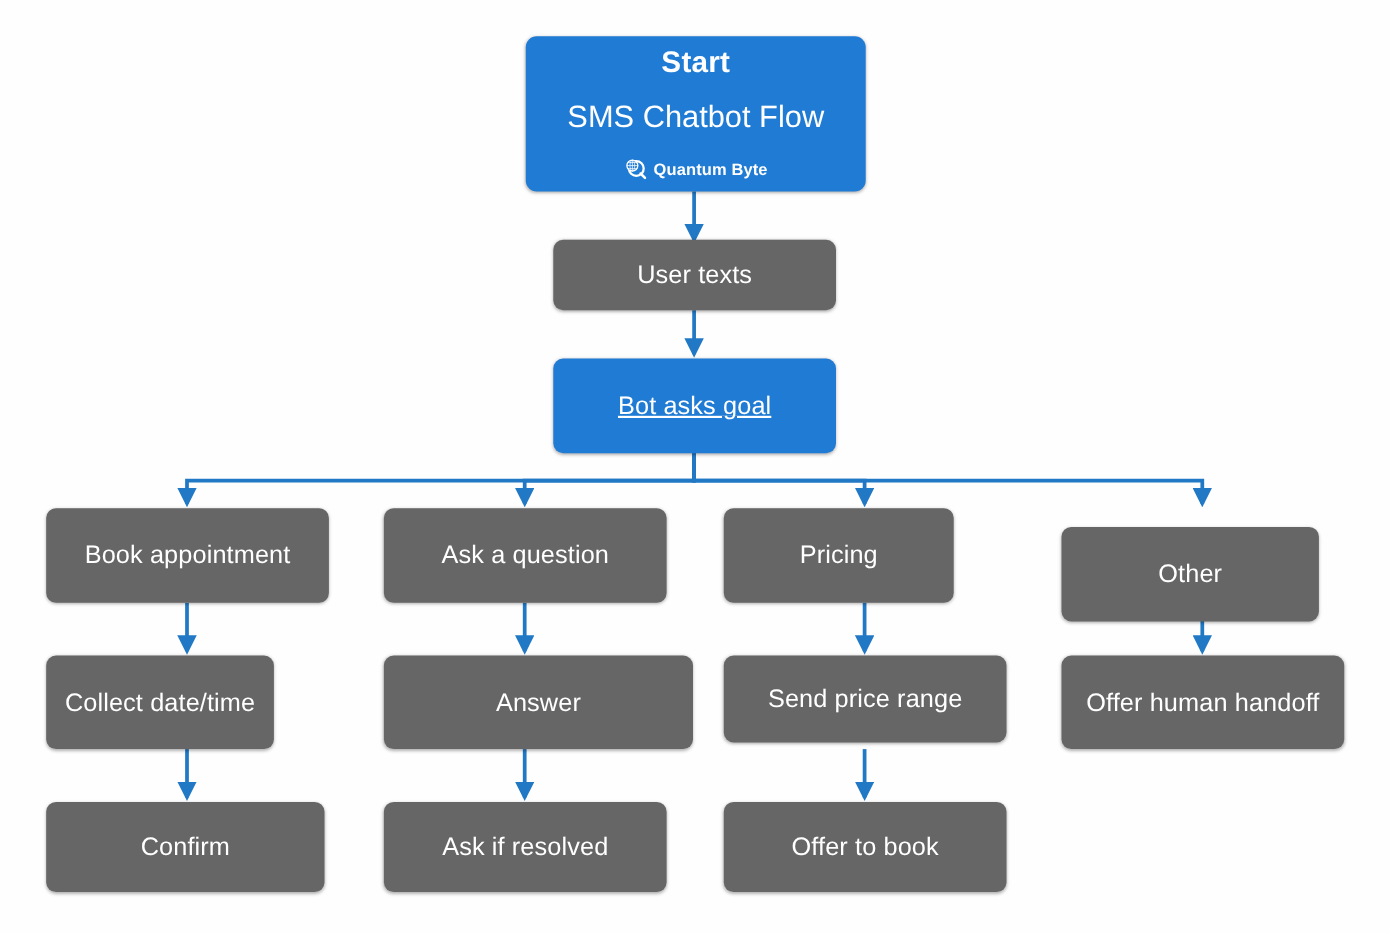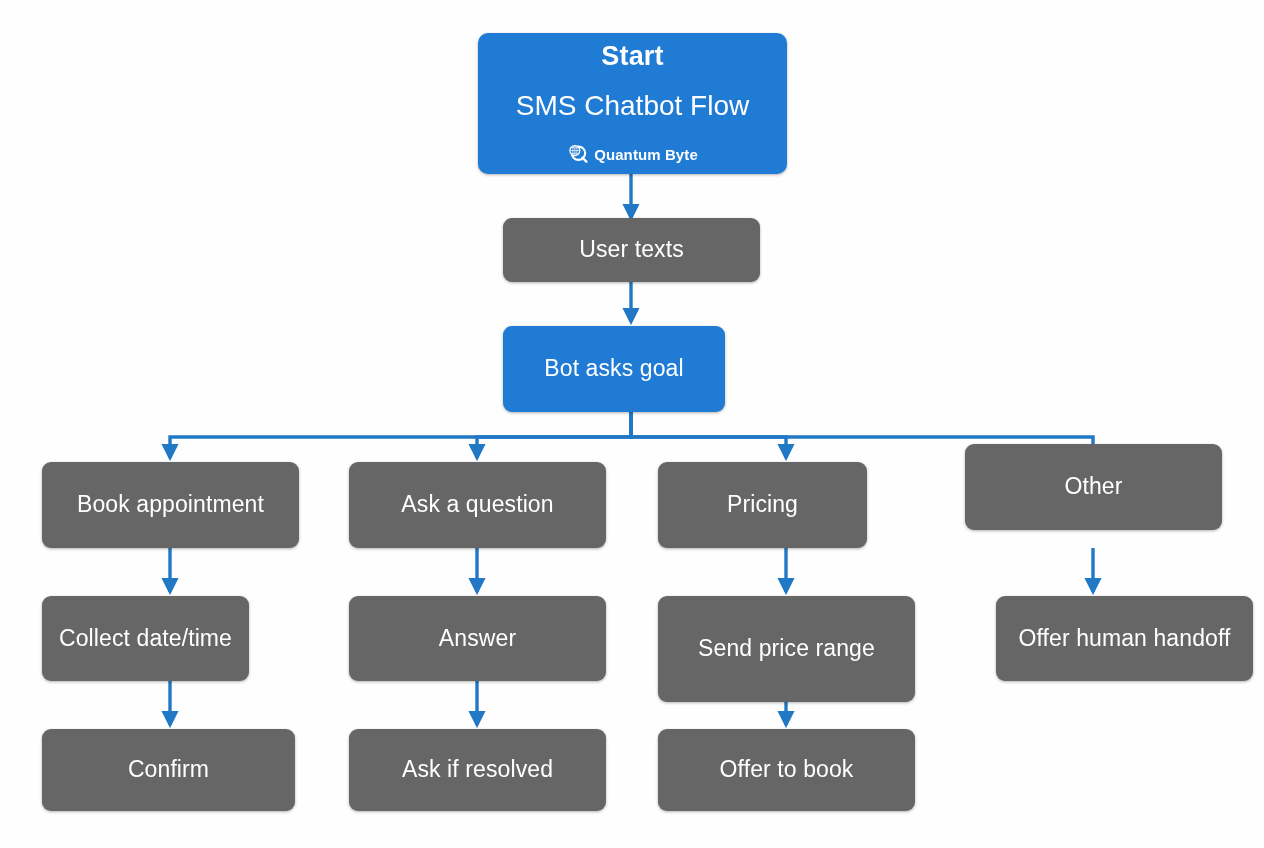--- a/index.html
+++ b/index.html
@@ -143,54 +143,54 @@
         </g>
       </svg>
       <span class="brand-name">Quantum Byte</span>
     </div>
   </div>
 
   <div class="node gray" style="left:503px; top:218px; width:257px; height:64px;">
     <div class="label">User texts</div>
   </div>
 
-  <div class="node blue" style="left:503px; top:326px; width:222px; height:86px;">
+  <div class="node blue" style="left:503px; top:326px; width:257px; height:86px;text-decoration:underline;">
     <div class="label">Bot asks goal</div>
   </div>
 
   <div class="node gray" style="left:42px; top:462px; width:257px; height:86px;">
     <div class="label">Book appointment</div>
   </div>
   <div class="node gray" style="left:42px; top:596px; width:207px; height:85px;">
     <div class="label">Collect date/time</div>
   </div>
   <div class="node gray" style="left:42px; top:729px; width:253px; height:82px;">
     <div class="label">Confirm</div>
   </div>
 
   <div class="node gray" style="left:349px; top:462px; width:257px; height:86px;">
     <div class="label">Ask a question</div>
   </div>
-  <div class="node gray" style="left:349px; top:596px; width:257px; height:85px;">
+  <div class="node gray" style="left:349px; top:596px; width:281px; height:85px;">
     <div class="label">Answer</div>
   </div>
   <div class="node gray" style="left:349px; top:729px; width:257px; height:82px;">
     <div class="label">Ask if resolved</div>
   </div>
 
   <div class="node gray" style="left:658px; top:462px; width:209px; height:86px;">
     <div class="label">Pricing</div>
   </div>
-  <div class="node gray" style="left:658px; top:596px; width:257px; height:106px;">
+  <div class="node gray" style="left:658px; top:596px; width:257px; height:79px;">
     <div class="label">Send price range</div>
   </div>
   <div class="node gray" style="left:658px; top:729px; width:257px; height:82px;">
     <div class="label">Offer to book</div>
   </div>
 
-  <div class="node gray" style="left:965px; top:444px; width:257px; height:86px;">
+  <div class="node gray" style="left:965px; top:479px; width:234px; height:86px;">
     <div class="label">Other</div>
   </div>
-  <div class="node gray" style="left:965px; top:596px; width:257px; height:85px;margin-left:31px;">
+  <div class="node gray" style="left:965px; top:596px; width:257px; height:85px;">
     <div class="label">Offer human handoff</div>
   </div>
 
 </div>
 
 </body></html>

